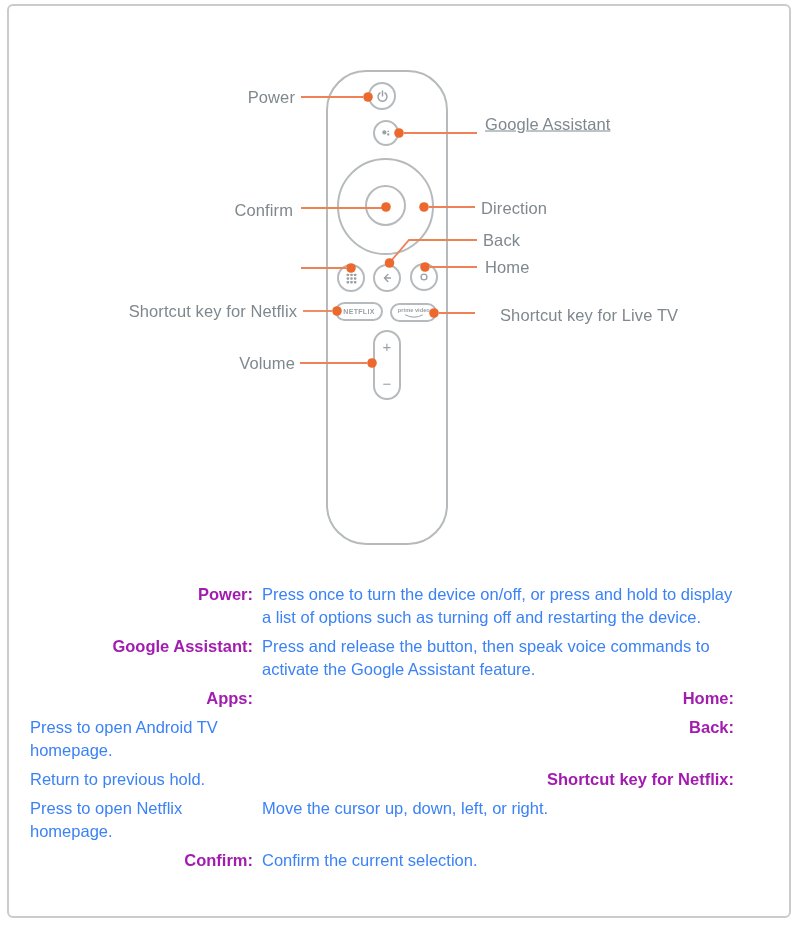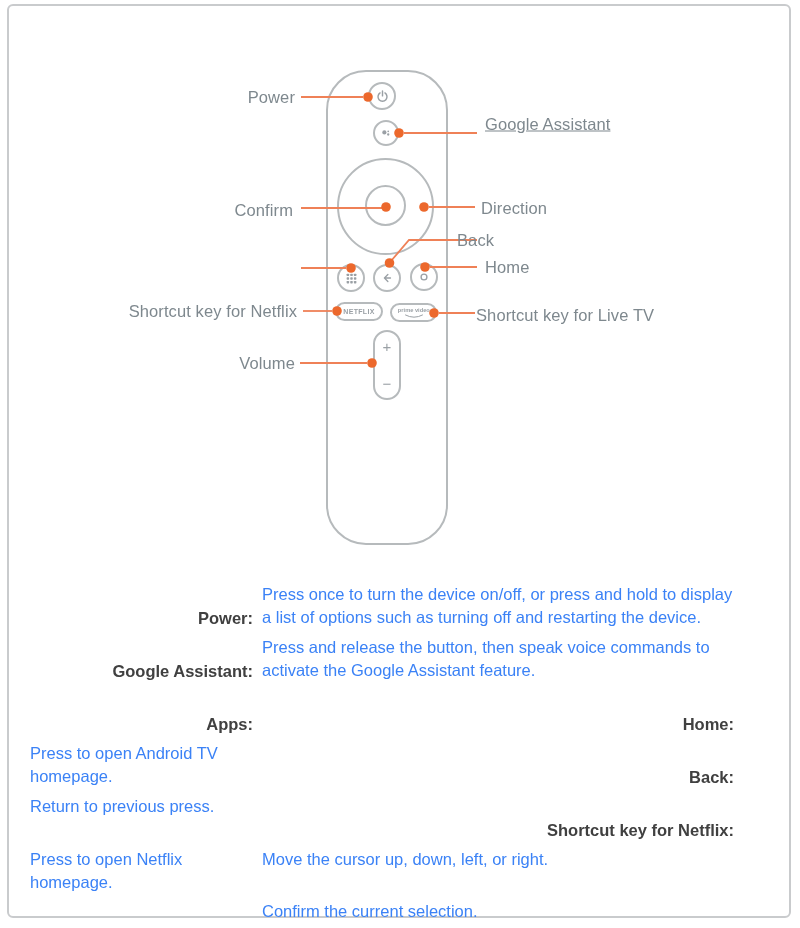--- a/index.html
+++ b/index.html
@@ -48,21 +48,21 @@
     position:absolute;font-size:16.5px;color:#7e888e;white-space:nowrap;
     transform:translateY(-50%);letter-spacing:.1px;
   }
   .cl-right{text-align:center;}
   
   .desc-grid{
     position:absolute;left:30px;top:583px;width:712px;
     display:grid;grid-template-columns:223px 472px;column-gap:9px;row-gap:6px;
     font-size:16.5px;line-height:23px;
   }
-  .desc-term{font-weight:700;color:#404040;text-align:right;margin-top:24px;}
+  .desc-term{font-weight:700;color:#a21caf;text-align:right;}
   .desc-text{color:#3b82f6;white-space:pre-line;}
 </style>
 </head>
 <body>
 
 <div class="page">
   <div class="page-border"></div>
 
   <div class="remote-body"></div>
 
@@ -147,37 +147,37 @@
     <line x1="439" y1="313" x2="475" y2="313"></line>
       <circle cx="434" cy="313" r="4.8"></circle>
     <line x1="300" y1="363" x2="367" y2="363"></line>
       <circle cx="372" cy="363" r="4.8"></circle>
   </svg>
 
   <div class="callout cl-right" style="right:505px;top:97px;">Power</div>
   <div class="callout" style="left:485px;top:124px;text-decoration:underline;">Google Assistant</div>
   <div class="callout cl-right" style="right:507px;top:210px;">Confirm</div>
   <div class="callout" style="left:481px;top:208px;">Direction</div>
-  <div class="callout" style="left:457px;top:240px;text-align:right;">Back</div>
+  <div class="callout" style="left:483px;top:240px;text-align:right;">Back</div>
   <div class="callout" style="left:485px;top:267px;">Home</div>
   <div class="callout cl-right" style="right:503px;top:311px;">Shortcut key for Netflix</div>
-  <div class="callout" style="left:476px;top:315px;">Shortcut key for Live TV</div>
+  <div class="callout" style="left:500px;top:315px;">Shortcut key for Live TV</div>
   <div class="callout cl-right" style="right:505px;top:363px;">Volume</div>
 
   <div class="desc-grid">
     <div class="desc-term">Power:</div>
     <div class="desc-text">Press once to turn the device on/off, or press and hold to display
 a list of options such as turning off and restarting the device.</div>
     <div class="desc-term">Google Assistant:</div>
     <div class="desc-text">Press and release the button, then speak voice commands to
 activate the Google Assistant feature.</div>
     <div class="desc-term">Apps:</div>
     <div class="desc-term">Home:</div>
     <div class="desc-text">Press to open Android TV homepage.</div>
     <div class="desc-term">Back:</div>
-    <div class="desc-text">Return to previous press.</div>
+    <div class="desc-text">Return to previous hold.</div>
     <div class="desc-term">Shortcut key for Netflix:</div>
     <div class="desc-text">Press to open Netflix homepage.</div>
     <div class="desc-text">Move the cursor up, down, left, or right.</div>
     <div class="desc-term">Confirm:</div>
     <div class="desc-text">Confirm the current selection.</div>
   </div>
 </div>
 
 </body></html>

